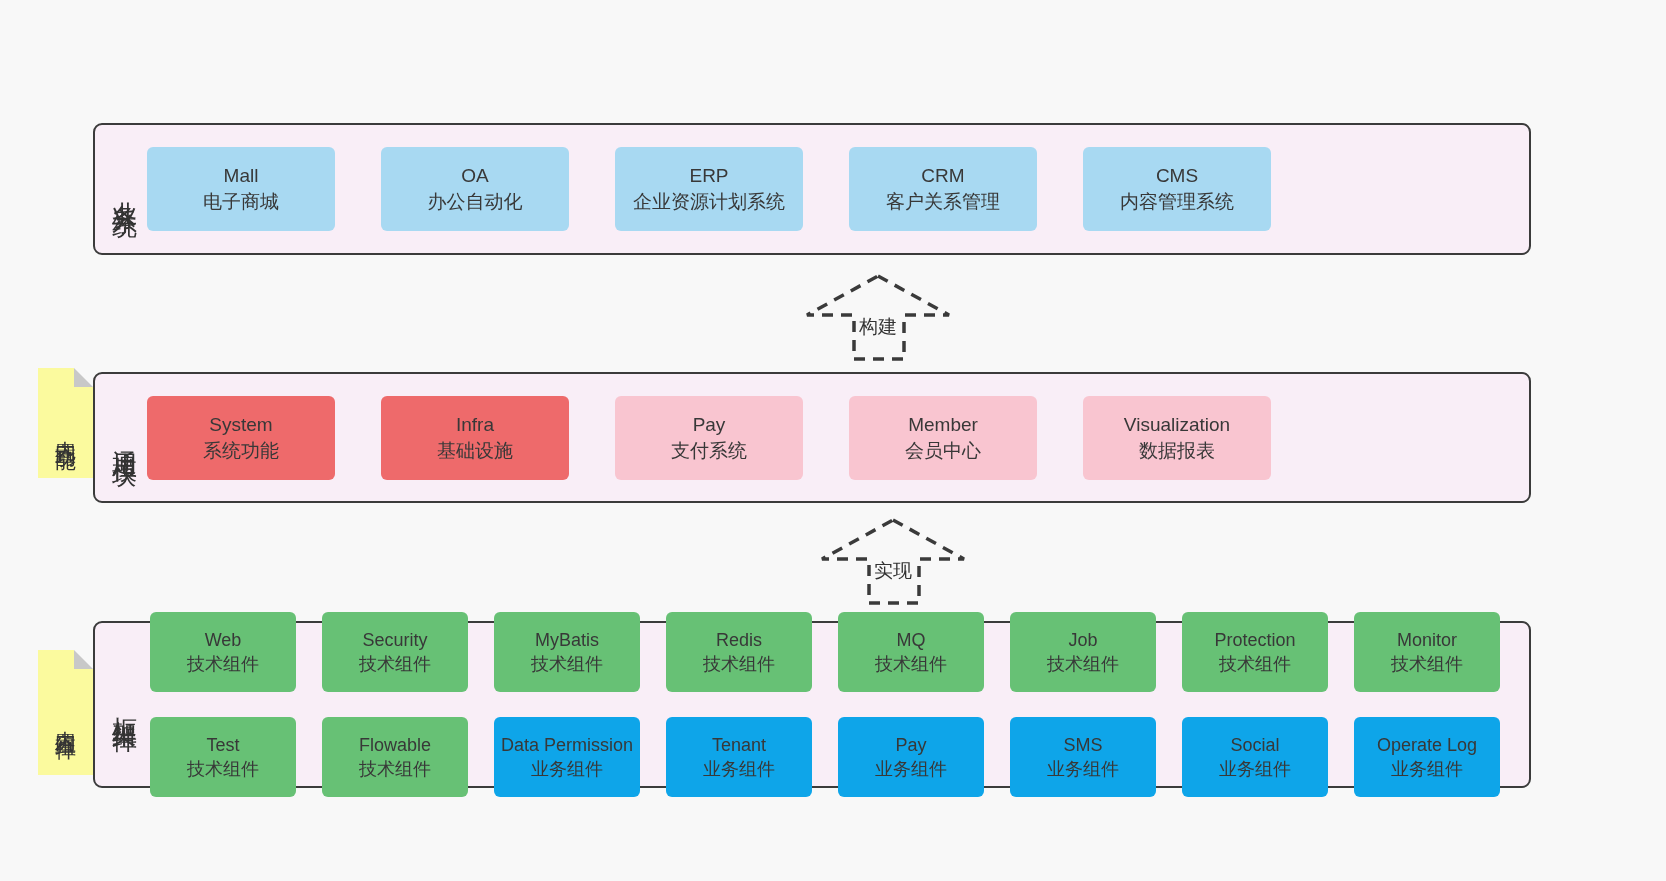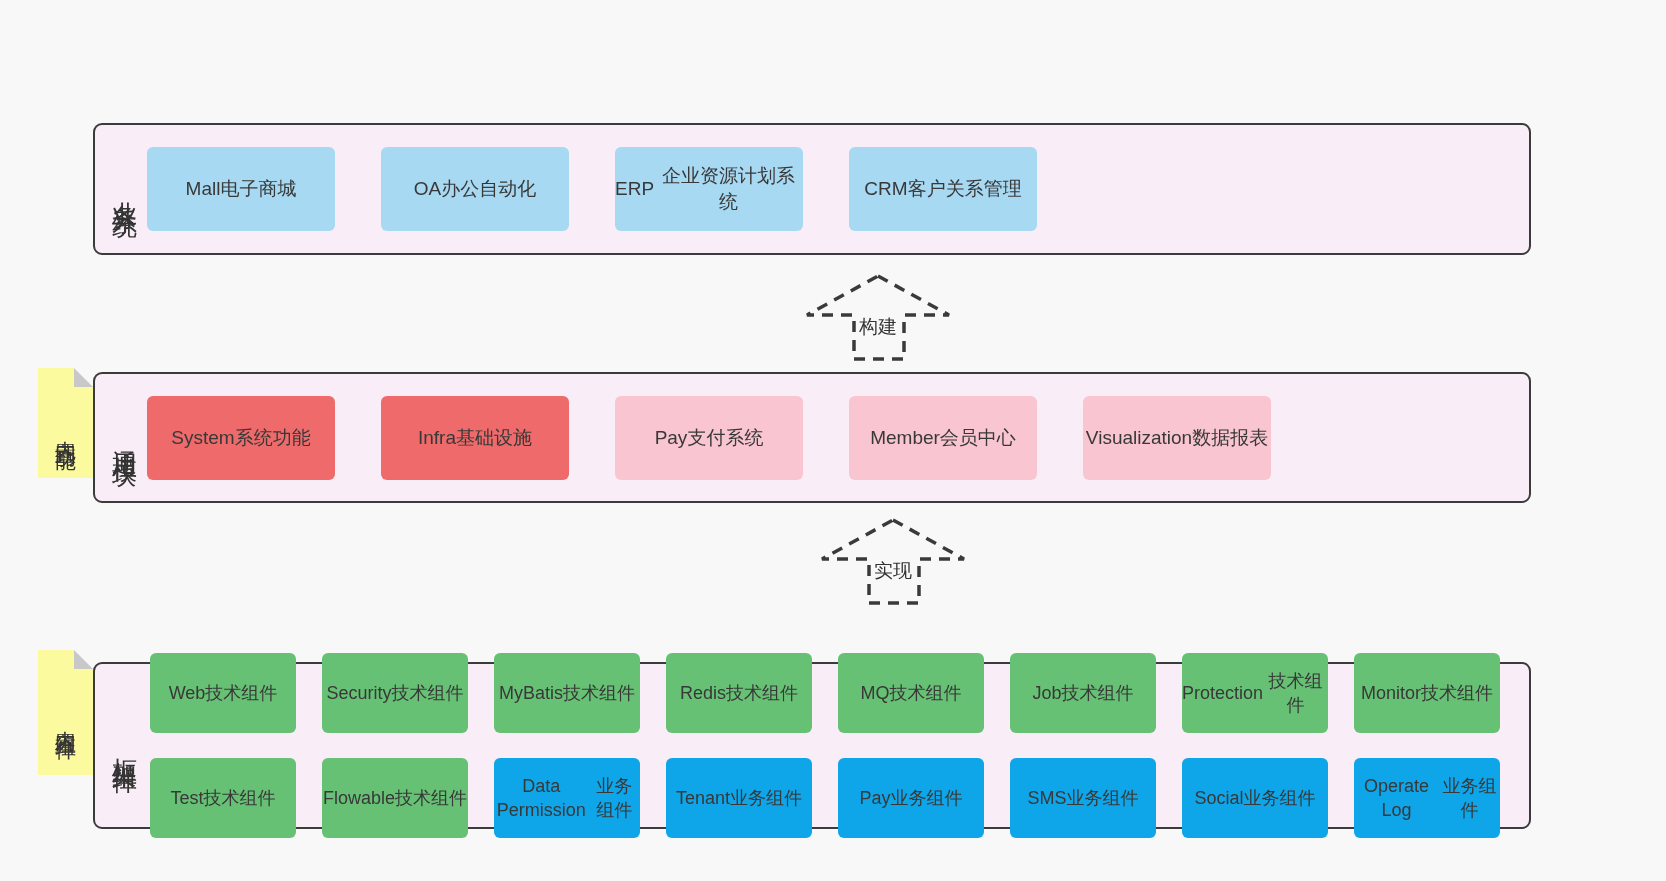--- a/index.html
+++ b/index.html
@@ -12,35 +12,35 @@
   
   .layer{
     position:absolute;left:93px;width:1438px;
     background:#f9eef7;
     border:2px solid #3b3b3b;border-radius:9px;
     box-sizing:border-box;
     display:flex;align-items:center;
   }
   .layer-business{top:123px;height:132px;}
   .layer-modules{top:372px;height:131px;}
-  .layer-components{top:621px;height:167px;flex-direction:column;justify-content:center;margin-top:41px;}
+  .layer-components{top:621px;height:167px;flex-direction:column;justify-content:center;}
   
   .vlabel{
     position:absolute;left:14px;top:0;bottom:0;
     display:flex;align-items:center;justify-content:center;
     writing-mode:vertical-rl;text-orientation:upright;
     font-size:25px;letter-spacing:4px;color:#333;
   }
   
   .row6{display:flex;gap:46px;padding-left:52px;align-items:center;width:100%;box-sizing:border-box;}
   .row8{display:flex;gap:26px;padding-left:55px;align-items:center;width:100%;box-sizing:border-box;}
   .row8 + .row8{margin-top:25px;}
   .box{
     border-radius:6px;
-    display:flex;flex-direction:row;align-items:center;justify-content:center;
+    display:flex;flex-direction:column;align-items:center;justify-content:center;
     text-align:center;line-height:26px;font-size:19px;color:#383838;
     flex:0 0 auto;
   }
   .box-lg{width:188px;height:84px;}
   .box-sm{width:146px;height:80px;line-height:24px;font-size:18px;}
   .c-blue{background:#a8d9f2;}
   .c-red{background:#ee6a6b;}
   .c-pink{background:#f9c5d0;}
   .c-green{background:#67c175;}
   .c-lightgreen{background:#0ea5e9;}
@@ -85,20 +85,24 @@
       <div>办公自动化</div>
     </div>
     <div class="box box-lg c-blue">
       <div>ERP</div>
       <div>企业资源计划系统</div>
     </div>
     <div class="box box-lg c-blue">
       <div>CRM</div>
       <div>客户关系管理</div>
     </div>
+    <div class="box box-lg c-blue">
+      <div>CMS</div>
+      <div>内容管理系统</div>
+    </div>
   </div>
 </div>
 
 <div class="arrow arrow-build">
   <svg viewBox="0 0 156 96">
     <polygon points="78,6 149,45 104,45 104,89 54,89 54,45 7,45" fill="none" stroke="#3a3a3a" stroke-width="3.5" stroke-dasharray="11 8"></polygon>
   </svg>
   <span class="alabel">构建</span>
 </div>
 

